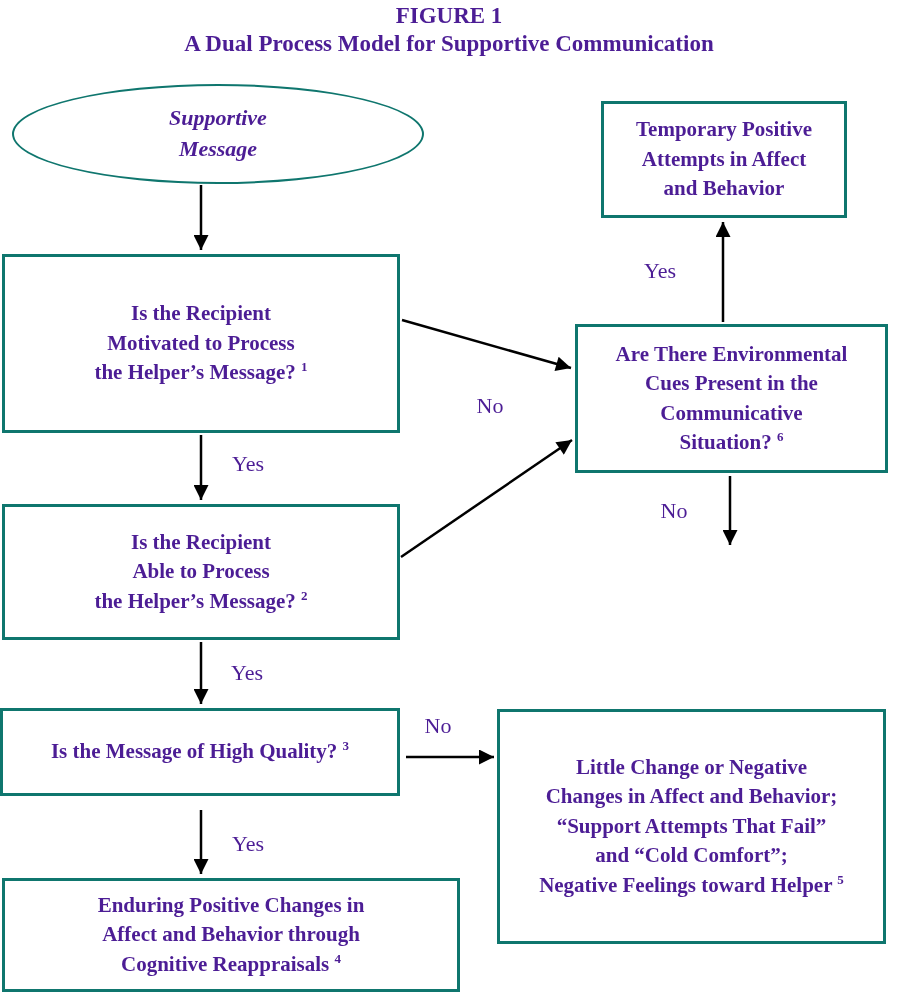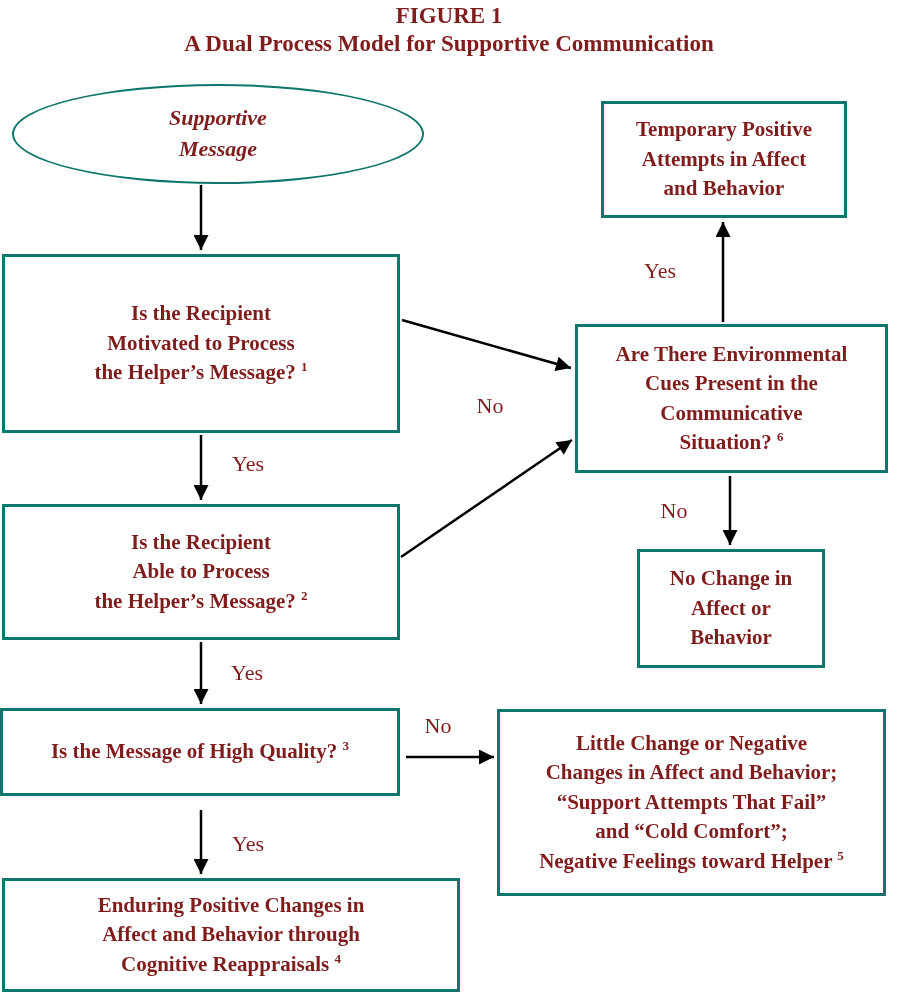--- a/index.html
+++ b/index.html
@@ -1,21 +1,21 @@
 <!DOCTYPE html>
 <html><head>
 <meta charset="utf-8">
 <style>
   html, body { margin: 0; padding: 0; background: #ffffff; }
   .canvas {
     position: relative;
     width: 898px;
     height: 996px;
     background: #ffffff;
-    color: #7f1d1d;
+    color: #4c1d95;
     font-family: "Liberation Serif", "DejaVu Serif", serif;
     overflow: hidden;
   }
   .title-block {
     position: absolute;
     left: 0; top: 2px;
     width: 100%;
     text-align: center;
     font-weight: bold;
     font-size: 23px;
@@ -53,21 +53,21 @@
     position: absolute;
     left: 0; top: 0;
     pointer-events: none;
   }
   
   .n-supportive { left: 12px;  top: 84px;  width: 412px; height: 100px; }
   .n-motivated  { left: 2px;   top: 254px; width: 398px; height: 179px; }
   .n-able       { left: 2px;   top: 504px; width: 398px; height: 136px; }
   .n-quality    { left: 0;   top: 708px; width: 400px; height: 88px; }
   .n-enduring   { left: 2px;   top: 878px; width: 458px; height: 114px; }
-  .n-little     { left: 497px; top: 709px; width: 389px; height: 187px; font-family: Liberation Serif, serif; }
+  .n-little     { left: 497px; top: 709px; width: 389px; height: 235px; font-family: Liberation Serif, serif; }
   .n-env        { left: 575px; top: 324px; width: 313px; height: 149px; }
   .n-temporary  { left: 601px; top: 101px; width: 246px; height: 117px; }
   .n-nochange   { left: 637px; top: 549px; width: 188px; height: 119px; }
   
   .l-yes-motivated { left: 248px; top: 464px; }
   .l-yes-able      { left: 247px; top: 673px; }
   .l-yes-quality   { left: 248px; top: 844px; }
   .l-no-to-env     { left: 490px; top: 406px; }
   .l-yes-env       { left: 660px; top: 271px; }
   .l-no-env        { left: 674px; top: 511px; }
@@ -143,25 +143,20 @@
 Communicative
 Situation?</span> <sup>6</sup></div>
   </div>
 
   <div class="node n-temporary">
     <div class="node-text"><span>Temporary Positive
 Attempts in Affect
 and Behavior</span></div>
   </div>
 
-  <div class="node n-nochange">
-    <div class="node-text"><span>No Change in
-Affect or
-Behavior</span></div>
-  </div>
 
   <div class="edge-label l-yes-motivated">Yes</div>
   <div class="edge-label l-yes-able">Yes</div>
   <div class="edge-label l-yes-quality">Yes</div>
   <div class="edge-label l-no-to-env">No</div>
   <div class="edge-label l-yes-env">Yes</div>
   <div class="edge-label l-no-env">No</div>
   <div class="edge-label l-no-quality">No</div>
 
 </div>

